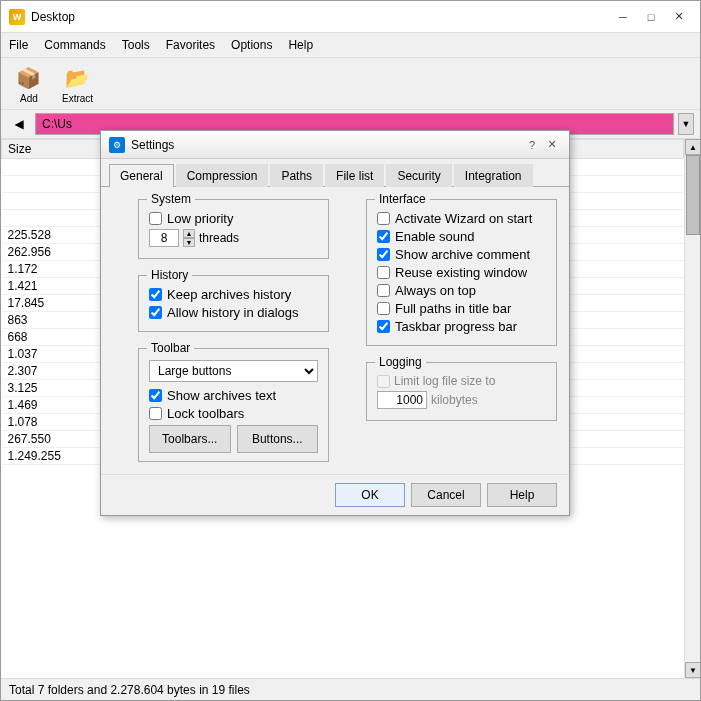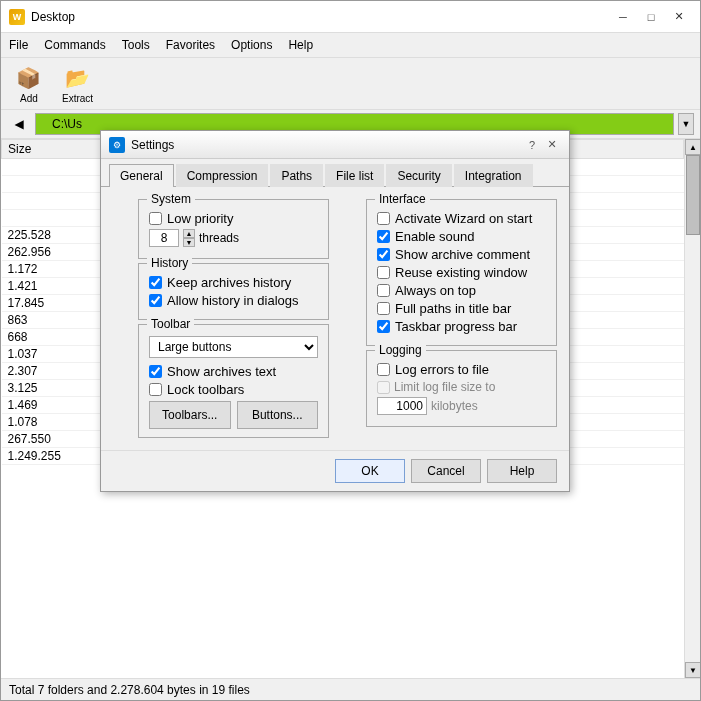--- a/index.html
+++ b/index.html
@@ -127,23 +127,23 @@
       cursor: pointer;
       display: flex;
       align-items: center;
       justify-content: center;
       font-size: 12px;
     }
     .addr-input {
       flex: 1;
       height: 22px;
       border: 1px solid #aaa;
-      padding: 2px 16px;
-      font-size: 12px;
-      background: #84cc16;
+      padding: 2px 6px;
+      font-size: 12px;
+      background: #ec4899;
     }
     .addr-dropdown {
       width: 16px;
       height: 22px;
       background: #e0e0e0;
       border: 1px solid #aaa;
       cursor: pointer;
       display: flex;
       align-items: center;
       justify-content: center;
@@ -321,21 +321,21 @@
     .dialog-body {
       padding: 12px;
       display: flex;
       gap: 12px;
     }
 
     .dialog-column {
       flex: 1;
       display: flex;
       flex-direction: column;
-      gap: 4px;
+      gap: 16px;
       padding-left: 25px;
     }
 
     .group-box {
       border: 1px solid #aaa;
       padding: 8px 10px;
       position: relative;
     }
     .group-legend {
       position: absolute;
@@ -726,24 +726,20 @@
             <label for="full_paths">Full paths in title bar</label>
           </div>
           <div class="checkbox-row">
             <input type="checkbox" id="taskbar_progress" checked="" style="">
             <label for="taskbar_progress">Taskbar progress bar</label>
           </div>
         </div>
 
         <div class="group-box">
           <span class="group-legend">Logging</span>
-          <div class="checkbox-row">
-            <input type="checkbox" id="log_errors" style="">
-            <label for="log_errors">Log errors to file</label>
-          </div>
           <div class="logging-row">
             <input type="checkbox" id="limit_log" disabled="" style="">
             <label for="limit_log">
               <span class="logging-label">Limit log file size to</span>
             </label>
           </div>
           <div class="logging-row">
             <input type="text" class="logging-input" value="1000" style="">
             <span class="logging-label">kilobytes</span>
           </div>

